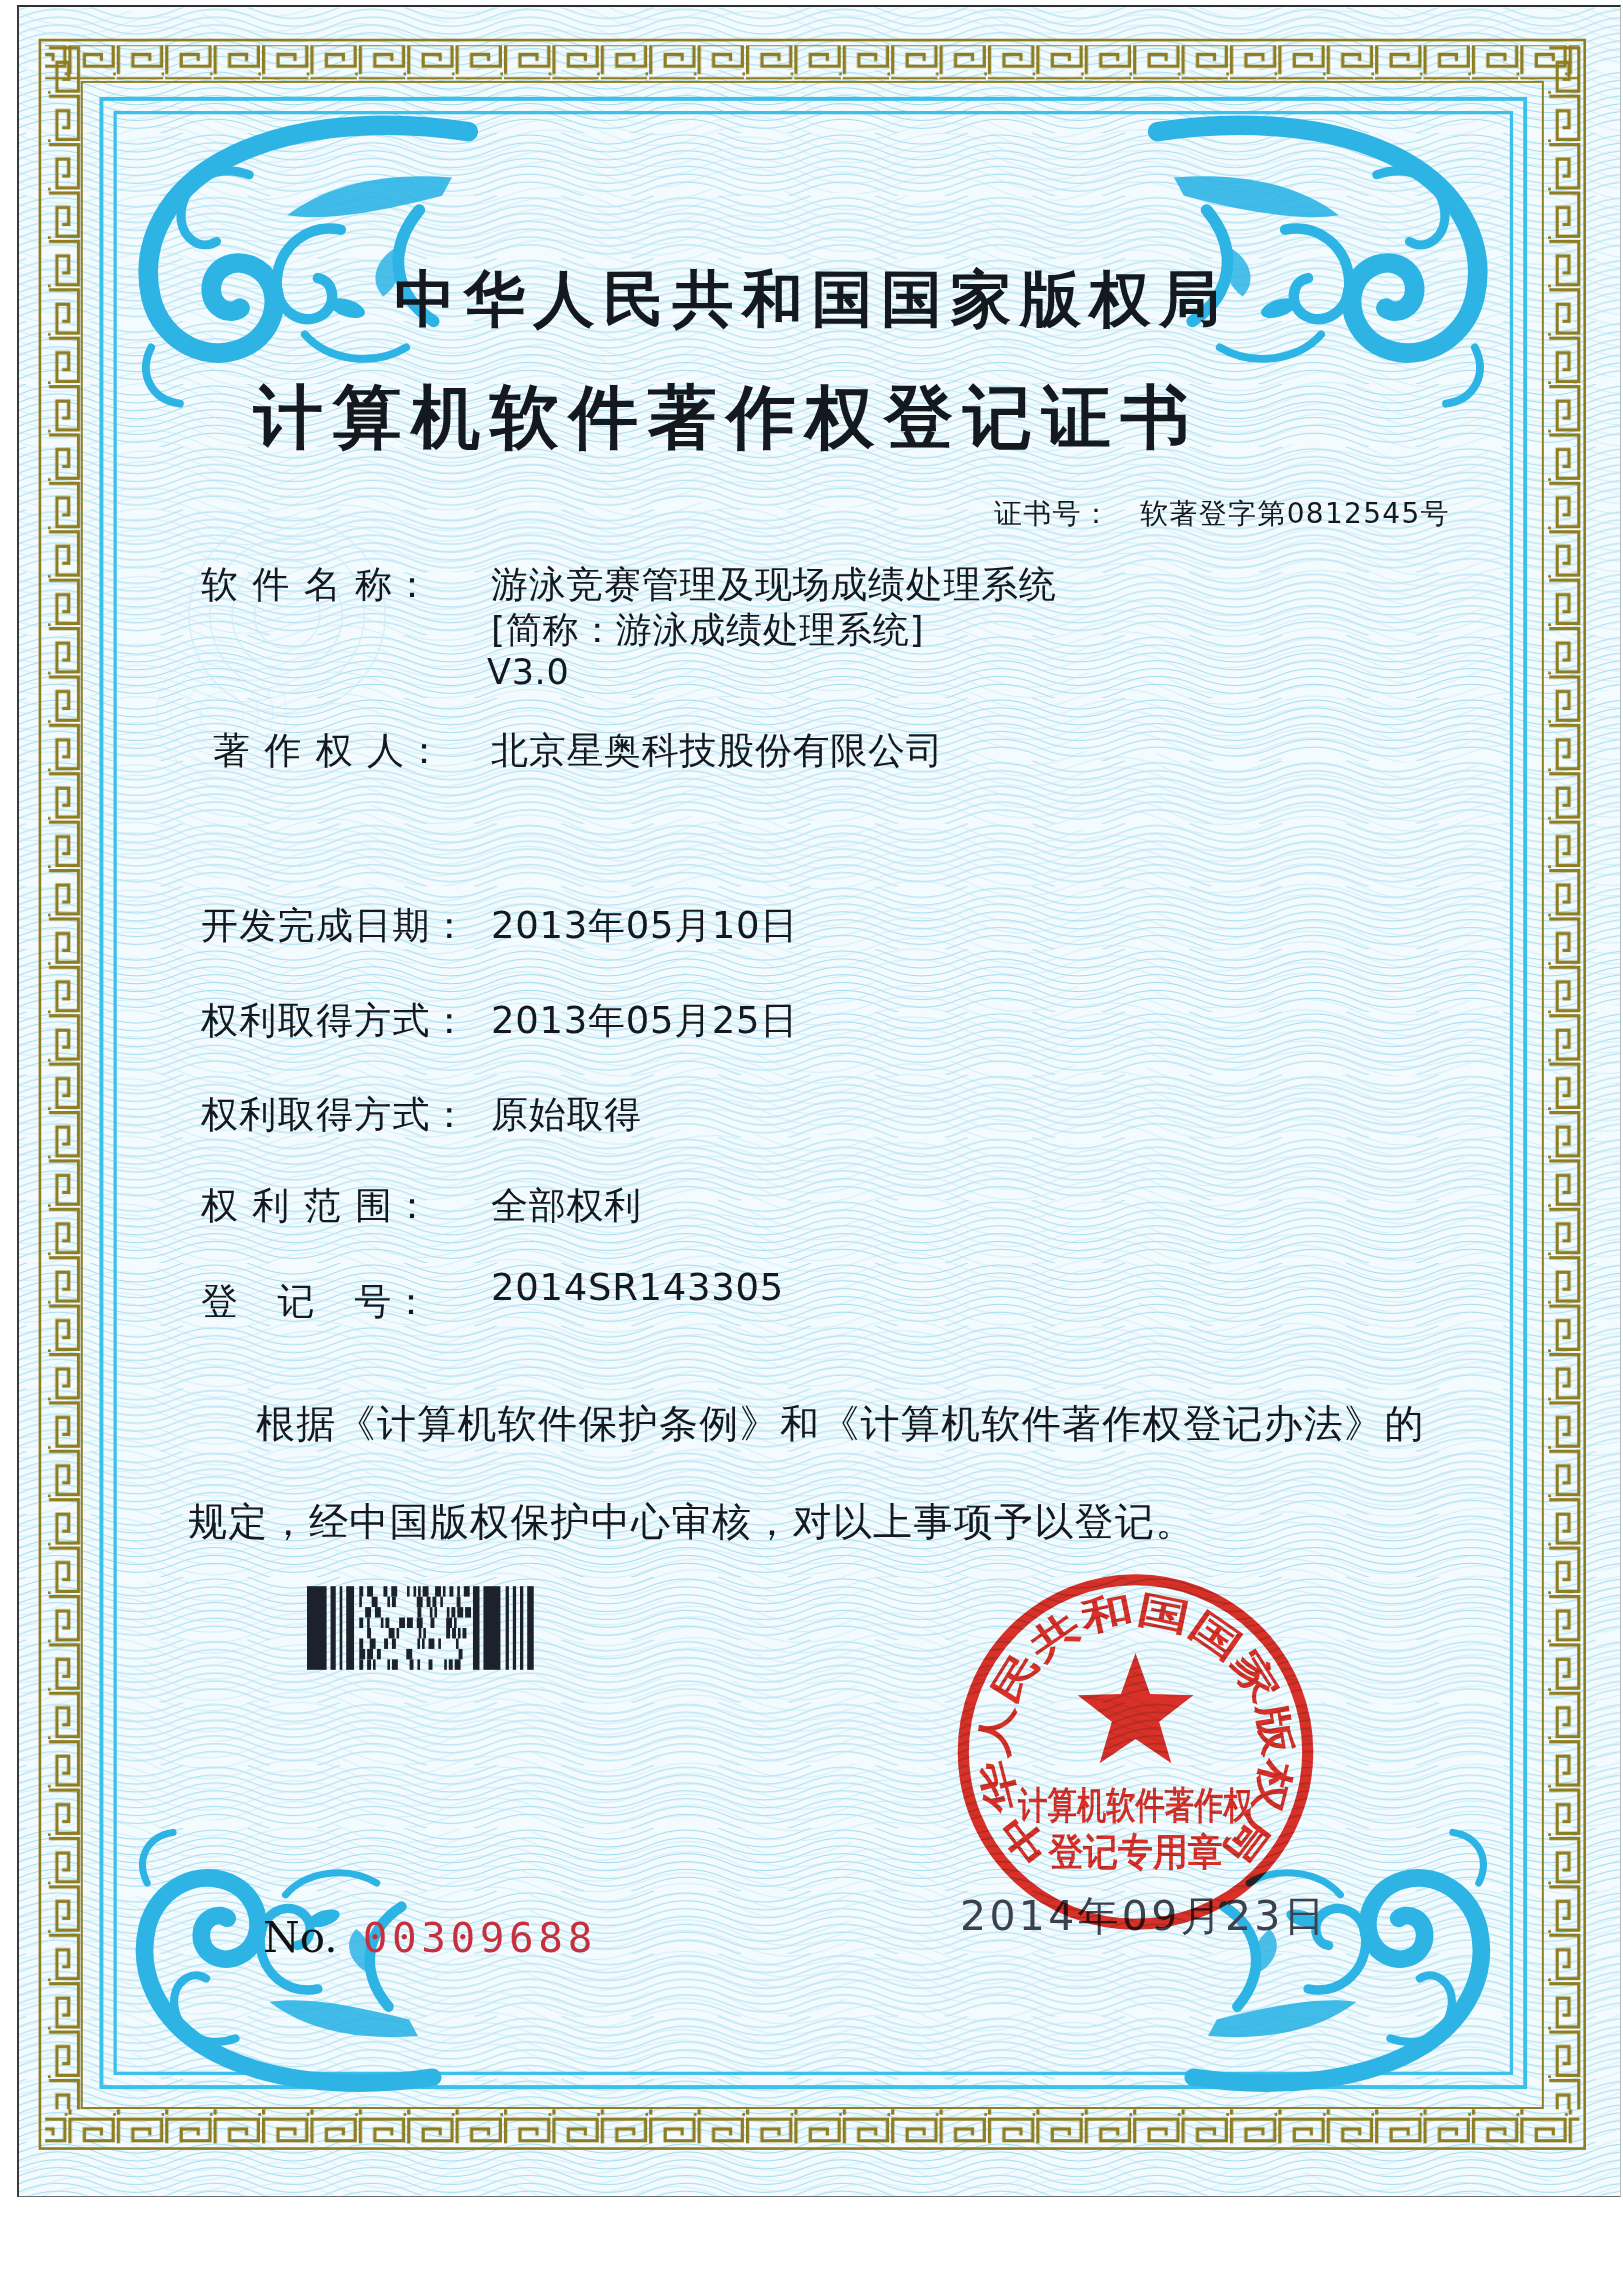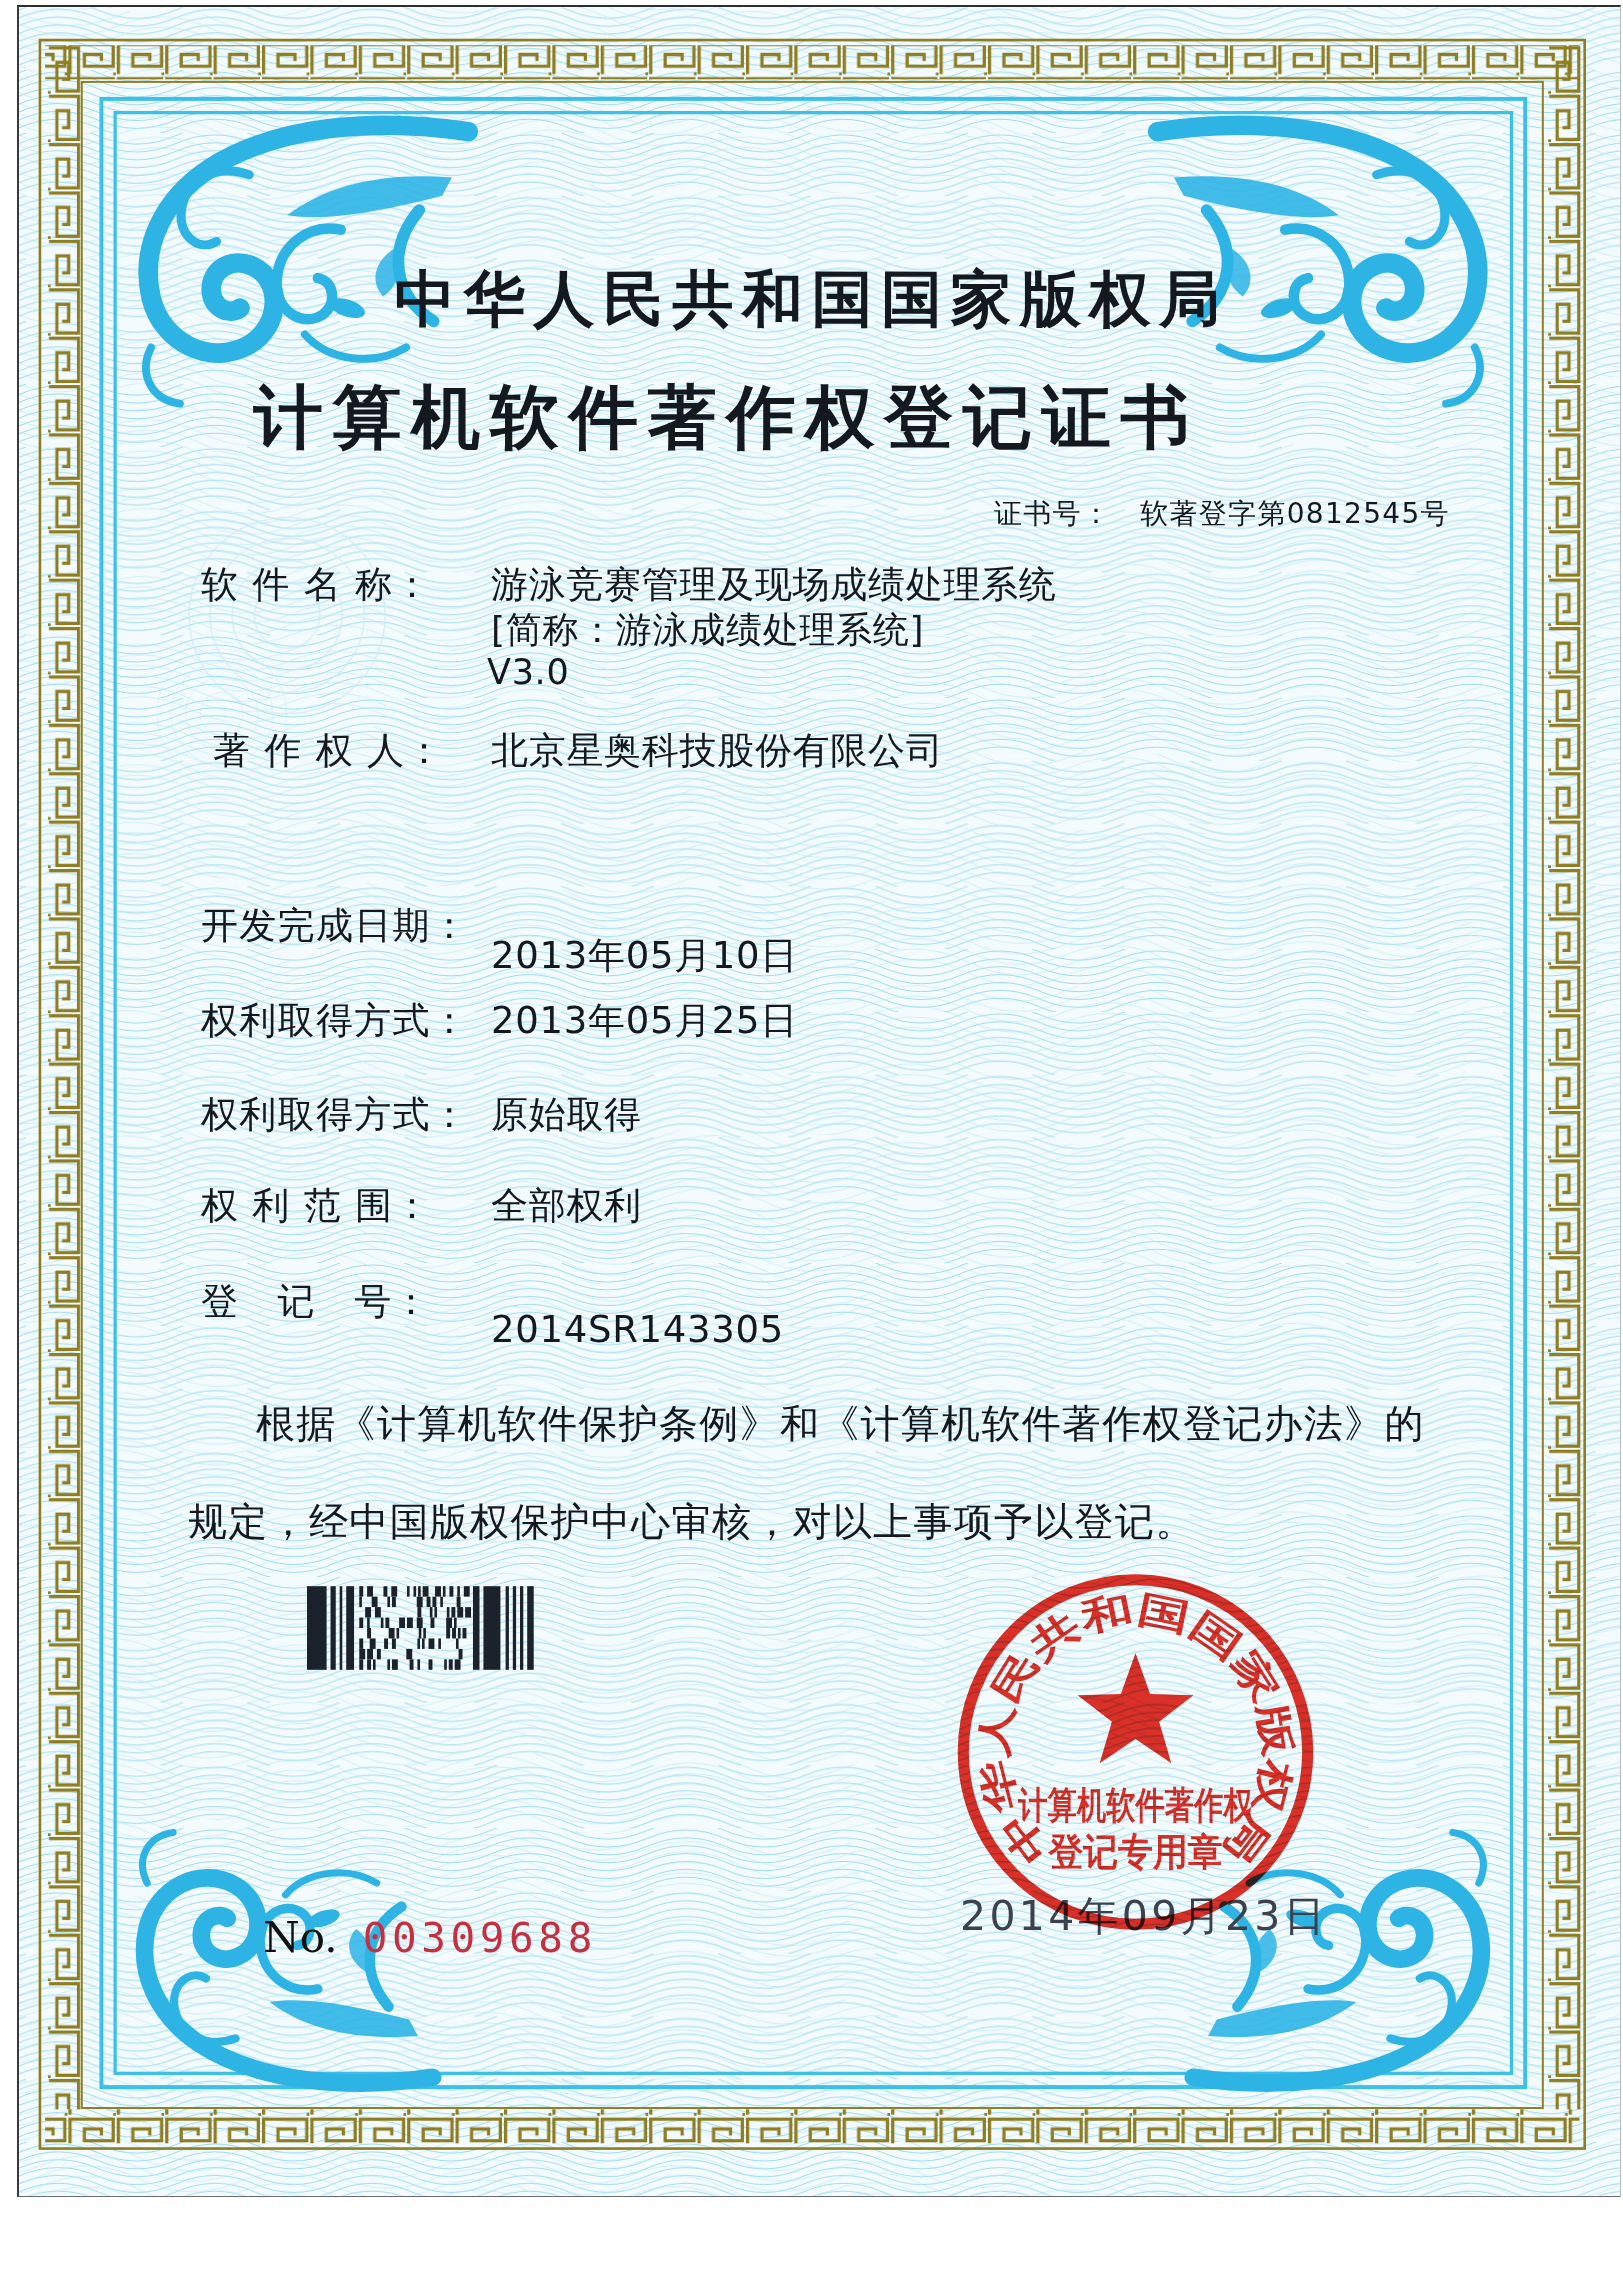--- a/index.html
+++ b/index.html
@@ -150,33 +150,33 @@
 
 <div class="abs txt cjk row-label" style="left:201px;top:560px">软 件 名 称：</div>
 <div class="abs txt cjk row-value" style="left:491px;top:560px">游泳竞赛管理及现场成绩处理系统</div>
 <div class="abs txt cjk row-value" style="left:491px;top:606px;font-size:36px">[简称：游泳成绩处理系统]</div>
 <div class="abs txt cjk row-value" style="left:487px;top:652px;font-size:35px">V3.0</div>
 
 <div class="abs txt cjk row-label" style="left:213px;top:726px">著 作 权 人：</div>
 <div class="abs txt cjk row-value" style="left:491px;top:726px">北京星奥科技股份有限公司</div>
 
 <div class="abs txt cjk row-label" style="left:201px;top:901px">开发完成日期：</div>
-<div class="abs txt cjk row-value" style="left:491px;top:931px">2013年05月10日</div>
+<div class="abs txt cjk row-value" style="left:491px;top:901px">2013年05月10日</div>
 
 <div class="abs txt cjk row-label" style="left:201px;top:996px">权利取得方式：</div>
 <div class="abs txt cjk row-value" style="left:491px;top:996px">2013年05月25日</div>
 
 <div class="abs txt cjk row-label" style="left:201px;top:1090px">权利取得方式：</div>
 <div class="abs txt cjk row-value" style="left:491px;top:1090px">原始取得</div>
 
 <div class="abs txt cjk row-label" style="left:201px;top:1181px">权 利 范 围：</div>
 <div class="abs txt cjk row-value" style="left:491px;top:1181px">全部权利</div>
 
 <div class="abs txt cjk row-label" style="left:201px;top:1277px">登　记　号：</div>
-<div class="abs txt cjk row-value" style="left:491px;top:1308px">2014SR143305</div>
+<div class="abs txt cjk row-value" style="left:491px;top:1266px">2014SR143305</div>
 
 <div class="abs txt cjk statement" style="left:256px;top:1397px">根据《计算机软件保护条例》和《计算机软件著作权登记办法》的</div>
 <div class="abs txt cjk statement" style="left:188px;top:1495px">规定，经中国版权保护中心审核，对以上事项予以登记。</div>
 
 <svg class="abs barcode" width="230" height="84" viewBox="0 0 352 128">
   <g id="bc" fill="#1c222b">
       <rect x="0" y="0" width="30" height="128"></rect>
       <rect x="36" y="0" width="8" height="128"></rect>
       <rect x="50" y="0" width="4" height="128"></rect>
       <rect x="60" y="0" width="12" height="128"></rect>

